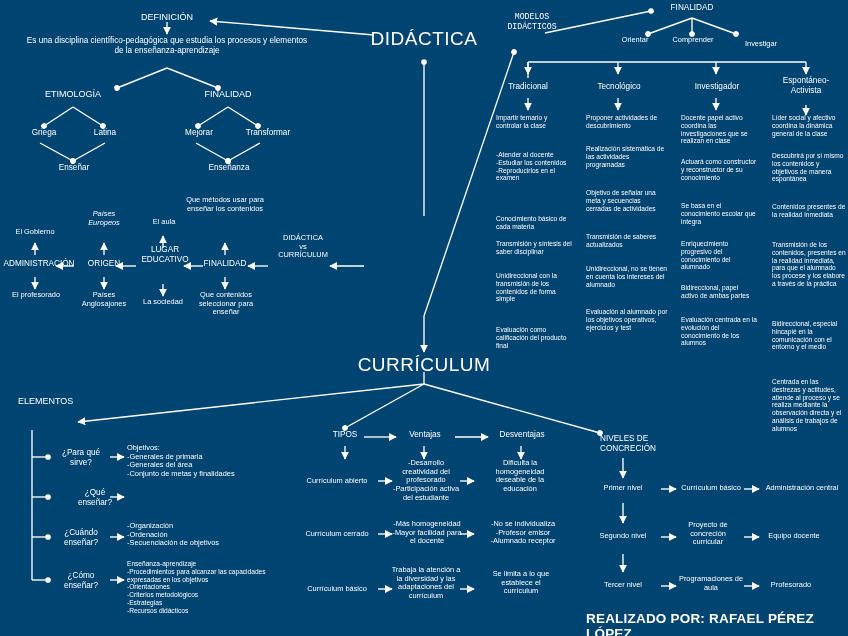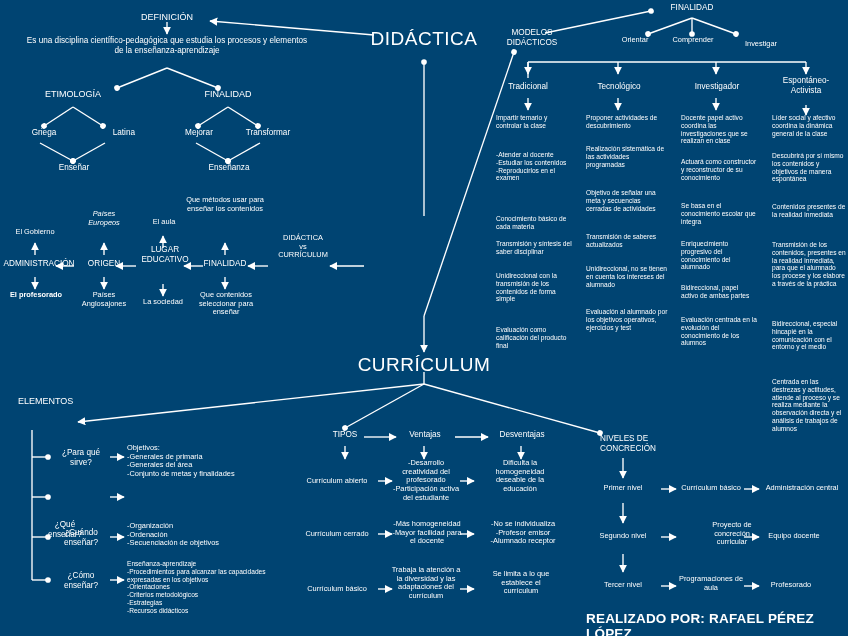--- a/index.html
+++ b/index.html
@@ -161,21 +161,21 @@
 
 
   <div class="node ctr h-big" style="left:366px;top:28px;width:116px;">DIDÁCTICA</div>
   <div class="node ctr h-big" style="left:356px;top:354px;width:136px;">CURRÍCULUM</div>
 
   <div class="node ctr h-sm" style="left:117px;top:12px;width:100px;">DEFINICIÓN</div>
   <div class="node ctr t-m" style="left:26px;top:36px;width:282px;">Es una disciplina científico-pedagógica que estudia los procesos y elementos de la enseñanza-aprendizaje</div>
 
   <div class="node ctr h-sm" style="left:23px;top:89px;width:100px;">ETIMOLOGÍA</div>
   <div class="node ctr t-m" style="left:14px;top:128px;width:60px;">Griega</div>
-  <div class="node ctr t-m" style="left:75px;top:128px;width:60px;text-align:right;">Latina</div>
+  <div class="node ctr t-m" style="left:75px;top:128px;width:60px;">Latina</div>
   <div class="node ctr t-m" style="left:43px;top:163px;width:62px;">Enseñar</div>
 
   <div class="node ctr h-sm" style="left:178px;top:89px;width:100px;">FINALIDAD</div>
   <div class="node ctr t-m" style="left:168px;top:128px;width:62px;">Mejorar</div>
   <div class="node ctr t-m" style="left:230px;top:128px;width:76px;">Transformar</div>
   <div class="node ctr t-m" style="left:193px;top:163px;width:72px;">Enseñanza</div>
 
   <div class="node ctr t-s" style="left:272px;top:234px;width:62px;">
     <div>DIDÁCTICA</div>
     <div>vs</div>
@@ -192,23 +192,23 @@
   </div>
   <div class="node ctr t-s" style="left:138px;top:218px;width:52px;">El aula</div>
   <div class="node ctr t-s" style="left:132px;top:298px;width:62px;">La sociedad</div>
 
   <div class="node ctr t-m" style="left:78px;top:259px;width:52px;">ORIGEN</div>
   <div class="node ctr t-s" style="left:76px;top:210px;width:56px;font-style:italic;">Países Europeos</div>
   <div class="node ctr t-s" style="left:70px;top:291px;width:68px;">Países Anglosajones</div>
 
   <div class="node ctr t-m" style="left:2px;top:259px;width:74px;">ADMINISTRACIÓN</div>
   <div class="node ctr t-s" style="left:4px;top:228px;width:62px;">El Gobierno</div>
-  <div class="node ctr t-s" style="left:0px;top:291px;width:72px;font-weight:bold;">El profesorado</div>
-
-  <div class="node ctr t-m" style="left:498px;top:28px;width:68px;">
+  <div class="node ctr t-s" style="left:0px;top:291px;width:72px;">El profesorado</div>
+
+  <div class="node ctr t-m" style="left:498px;top:12px;width:68px;font-family:Liberation Mono, monospace;">
     <div>MODELOS</div>
     <div>DIDÁCTICOS</div>
   </div>
 
   <div class="node ctr t-m" style="left:657px;top:3px;width:70px;">FINALIDAD</div>
   <div class="node ctr t-s" style="left:607px;top:36px;width:56px;">Orientar</div>
   <div class="node ctr t-s" style="left:660px;top:36px;width:66px;">Comprender</div>
   <div class="node ctr t-s" style="left:732px;top:40px;width:58px;">Investigar</div>
 
   <div class="node ctr t-m" style="left:490px;top:82px;width:76px;">Tradicional</div>
@@ -253,21 +253,21 @@
 
   <div class="node ctr t-m" style="left:52px;top:448px;width:58px;">
     <div>¿Para qué</div>
     <div>sirve?</div>
   </div>
   <div class="node lft t-s" style="left:127px;top:444px;width:160px;white-space:pre-wrap;">Objetivos:
 -Generales de primaria
 -Generales del área
 -Conjunto de metas y finalidades</div>
 
-  <div class="node ctr t-m" style="left:36px;top:488px;width:58px;margin-top:32px;">
+  <div class="node ctr t-m" style="left:66px;top:488px;width:58px;">
     <div>¿Qué</div>
     <div>enseñar?</div>
   </div>
 
   <div class="node ctr t-m" style="left:52px;top:528px;width:58px;">
     <div>¿Cuándo</div>
     <div>enseñar?</div>
   </div>
   <div class="node lft t-s" style="left:127px;top:522px;width:170px;white-space:pre-wrap;">-Organización
 -Ordenación
@@ -307,21 +307,21 @@
   <div class="node lft t-m" style="left:600px;top:434px;width:76px;">
     <div>NIVELES DE</div>
     <div>CONCRECIÓN</div>
   </div>
 
   <div class="node ctr t-s" style="left:592px;top:484px;width:62px;">Primer nivel</div>
   <div class="node ctr t-s" style="left:675px;top:484px;width:72px;">Currículum básico</div>
   <div class="node ctr t-s" style="left:758px;top:484px;width:88px;">Administración central</div>
 
   <div class="node ctr t-s" style="left:588px;top:532px;width:70px;">Segundo nivel</div>
-  <div class="node ctr t-s" style="left:700px;top:521px;width:64px;">Proyecto de concreción curricular</div>
+  <div class="node ctr t-s" style="left:676px;top:521px;width:64px;">Proyecto de concreción curricular</div>
   <div class="node ctr t-s" style="left:758px;top:532px;width:72px;">Equipo docente</div>
 
   <div class="node ctr t-s" style="left:592px;top:581px;width:62px;">Tercer nivel</div>
   <div class="node ctr t-s" style="left:675px;top:575px;width:72px;">Programaciones de aula</div>
   <div class="node ctr t-s" style="left:758px;top:581px;width:66px;">Profesorado</div>
 
   <div class="credit" style="left:586px;top:611px;">REALIZADO POR: RAFAEL PÉREZ LÓPEZ</div>
 
 </div>
 

